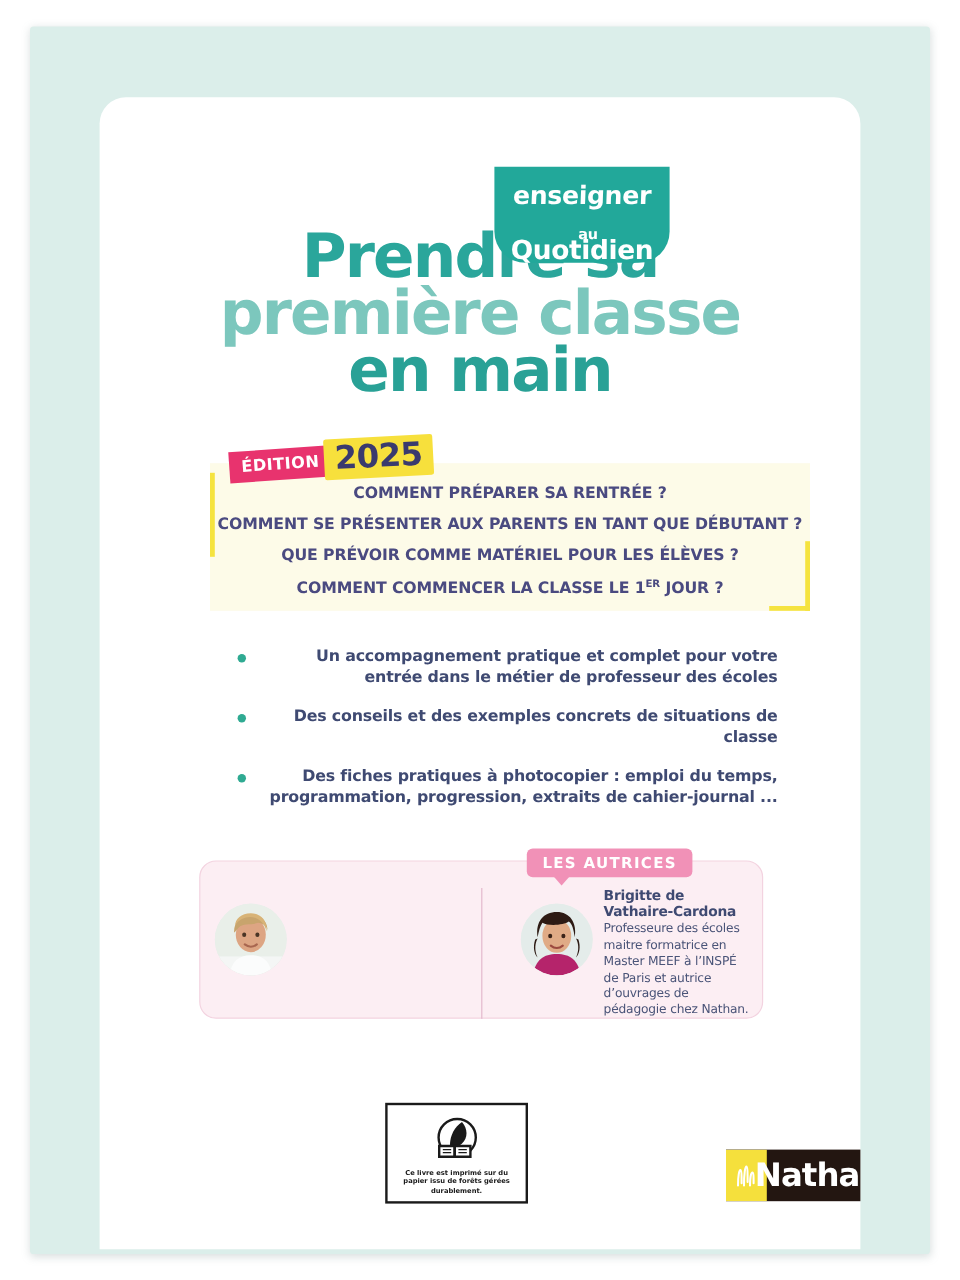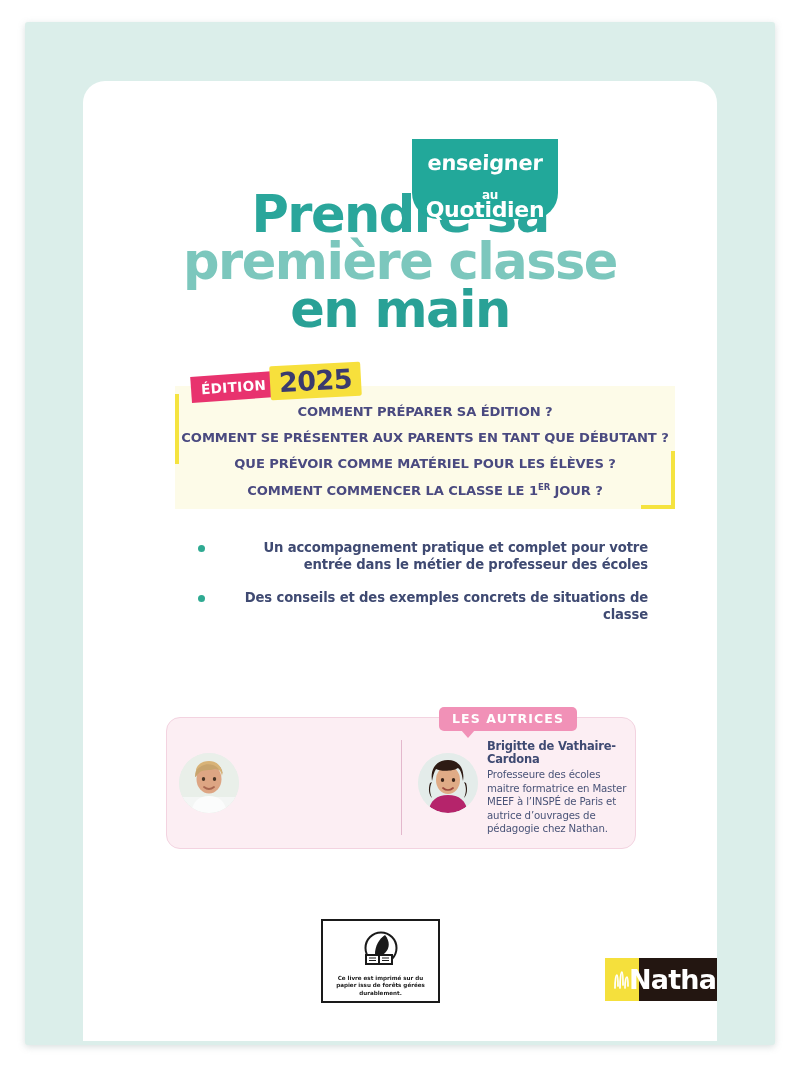--- a/index.html
+++ b/index.html
@@ -228,21 +228,21 @@
     width: 100%;
     display: flex;
   }
   .author-col {
     display: flex;
     align-items: flex-start;
     width: 50%;
     padding: 0 6px 0 12px;
     box-sizing: border-box;
   }
-  .author-col.second { border-left: 1px solid #e3b8cc; padding-left: 16px; }
+  .author-col.second { border-left: 1px solid #e3b8cc; padding-left: 32px; }
   .avatar {
     flex: 0 0 auto;
     width: 60px; height: 60px;
     border-radius: 50%;
     margin-right: 9px;
     margin-top: 13px;
     overflow: hidden;
     position: relative;
     background: #e7eeea;
   }
@@ -374,40 +374,44 @@
       <span class="title-line tl1">Prendre sa</span>
       <span class="title-line tl2">première classe</span>
       <span class="title-line tl3">en main</span>
     </div>
 
     <div class="questions">
       <div class="q-bracket-tl"></div>
       <div class="q-bracket-br"></div>
       <div class="q-bracket-br-h"></div>
       <div class="q-list">
-        <span class="q-item">COMMENT PRÉPARER SA ÉDITION ?</span>
+        <span class="q-item">COMMENT PRÉPARER SA RENTRÉE ?</span>
         <span class="q-item">COMMENT SE PRÉSENTER AUX PARENTS EN TANT QUE DÉBUTANT ?</span>
         <span class="q-item">QUE PRÉVOIR COMME MATÉRIEL POUR LES ÉLÈVES ?</span>
         <span class="q-item">COMMENT COMMENCER LA CLASSE LE 1<sup>ER</sup> JOUR ?</span>
       </div>
     </div>
 
     <div class="edition-wrap">
       <div class="edition-tag">ÉDITION</div>
       <div class="year-tag">2025</div>
     </div>
 
     <div class="bullets">
       <div class="bullet-row">
         <span class="bullet-dot"></span>
         <span class="bullet-text">Un accompagnement pratique et complet pour votre entrée dans le métier de professeur des écoles</span>
       </div>
       <div class="bullet-row">
         <span class="bullet-dot"></span>
         <span class="bullet-text">Des conseils et des exemples concrets de situations de classe</span>
+      </div>
+      <div class="bullet-row">
+        <span class="bullet-dot"></span>
+        <span class="bullet-text">Des fiches pratiques à photocopier : emploi du temps, programmation, progression, extraits de cahier-journal ...</span>
       </div>
     </div>
 
     <div class="authors-card">
       <div class="authors-banner">LES AUTRICES</div>
       <div class="authors-cols">
 
         <div class="author-col">
           <div class="avatar">
             <svg width="60" height="60" viewBox="0 0 60 60" aria-hidden="true">

